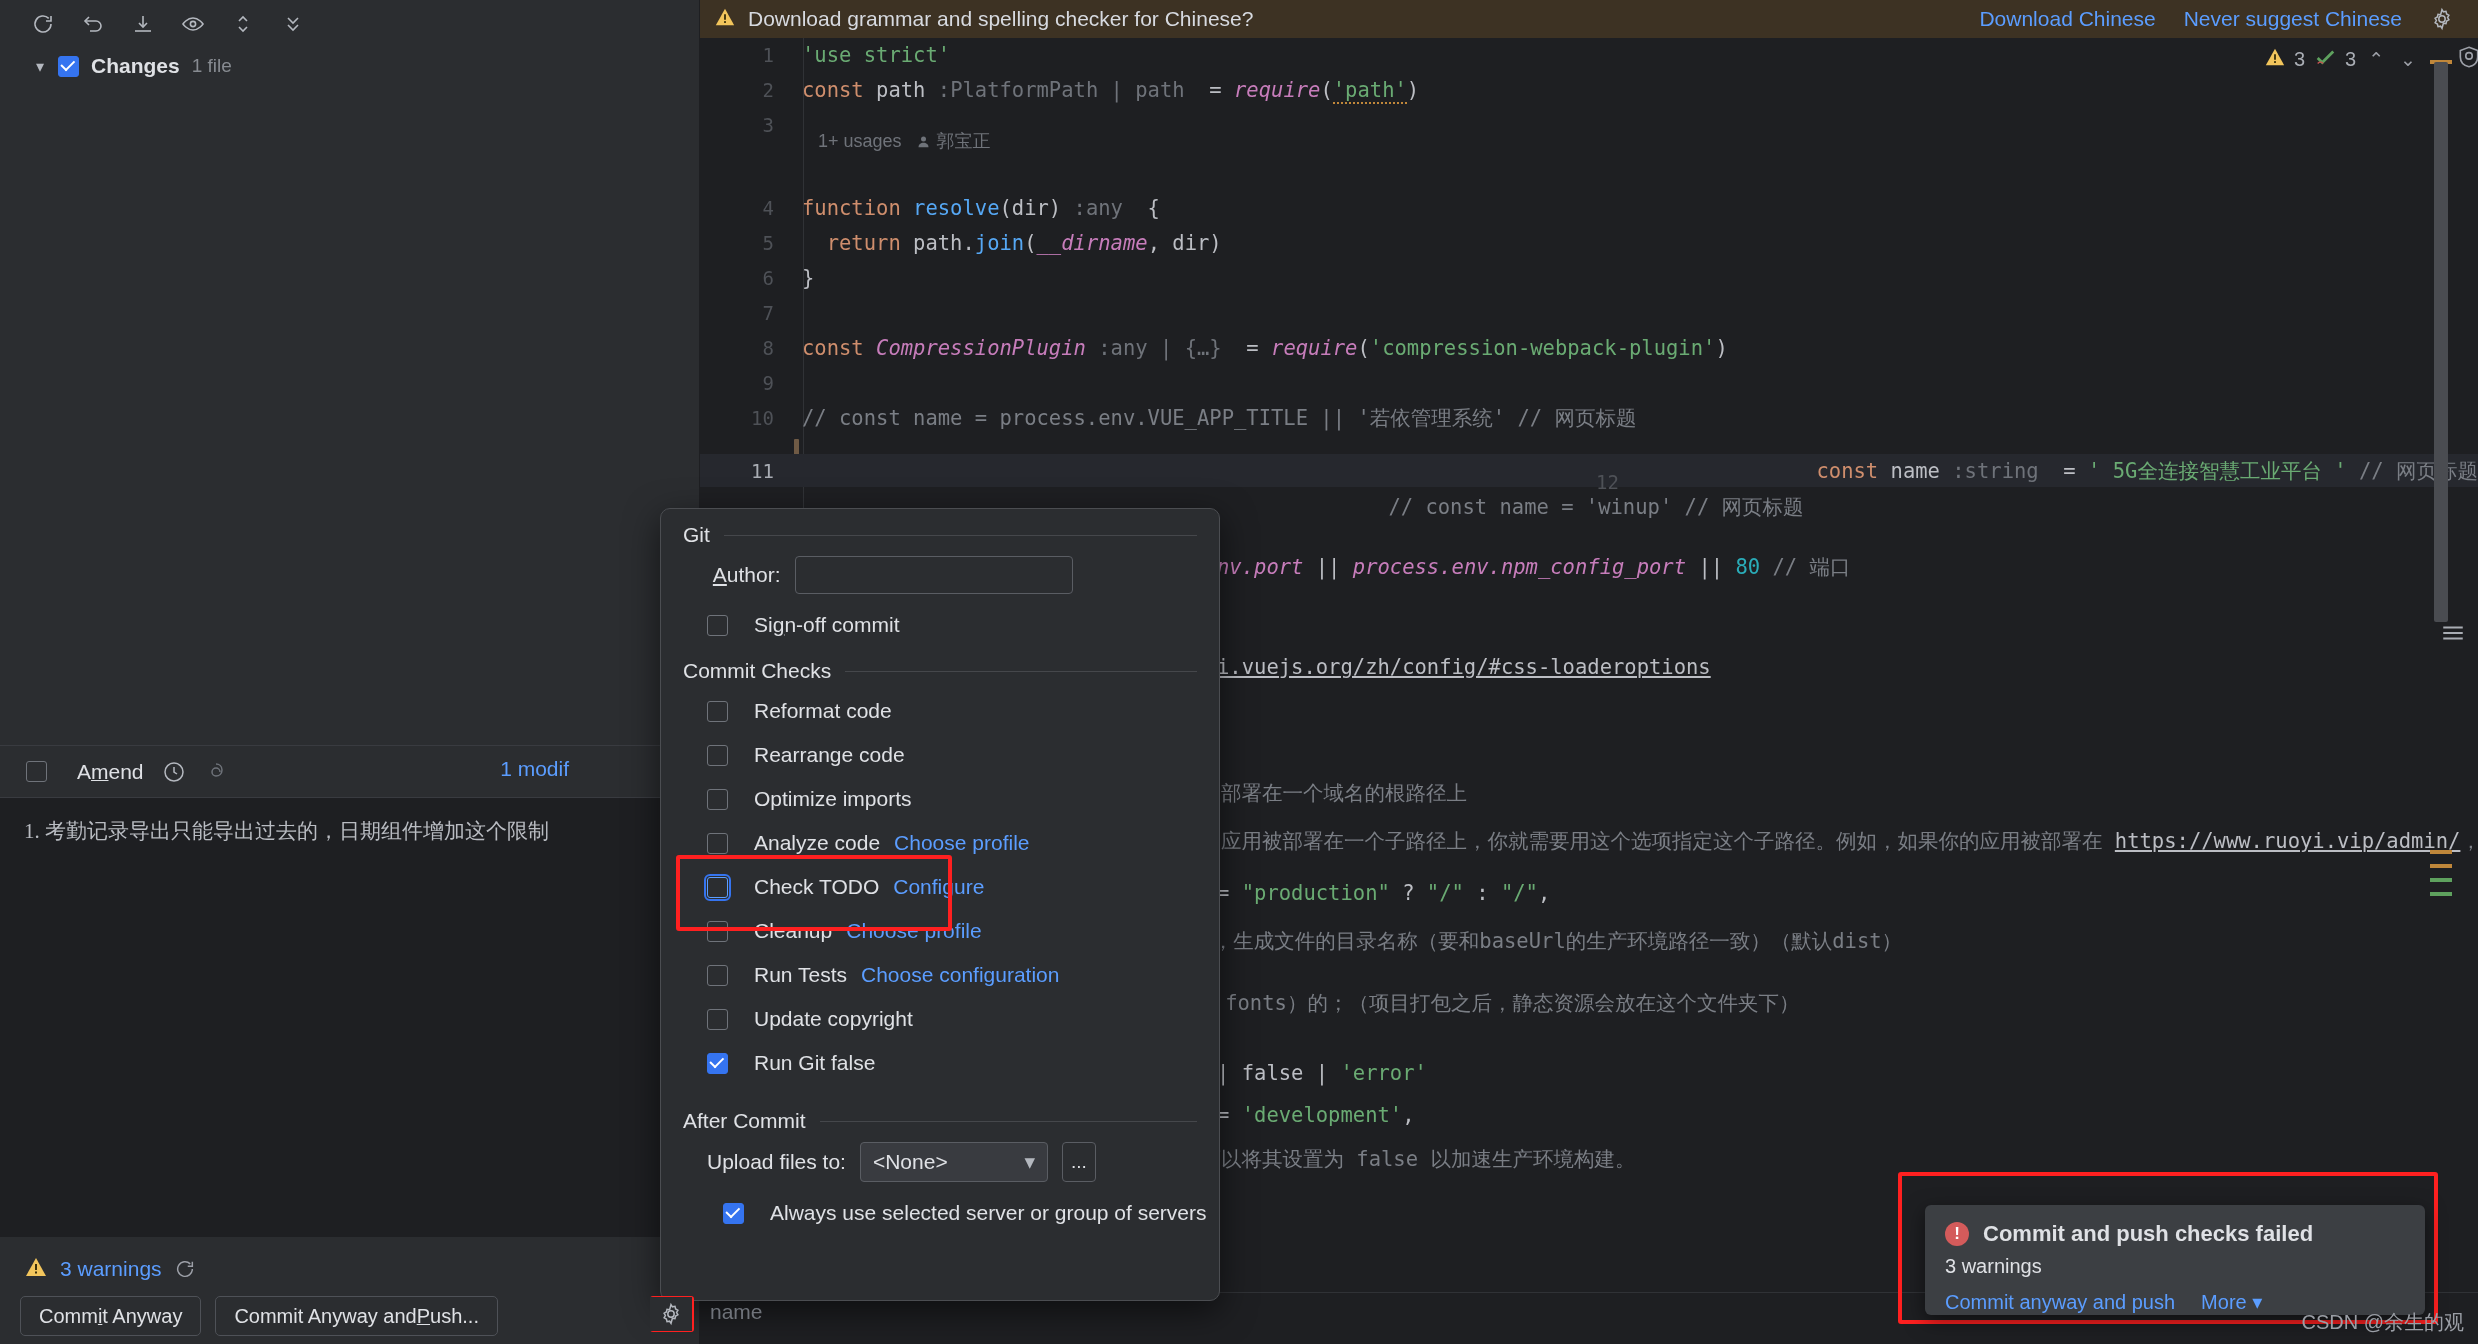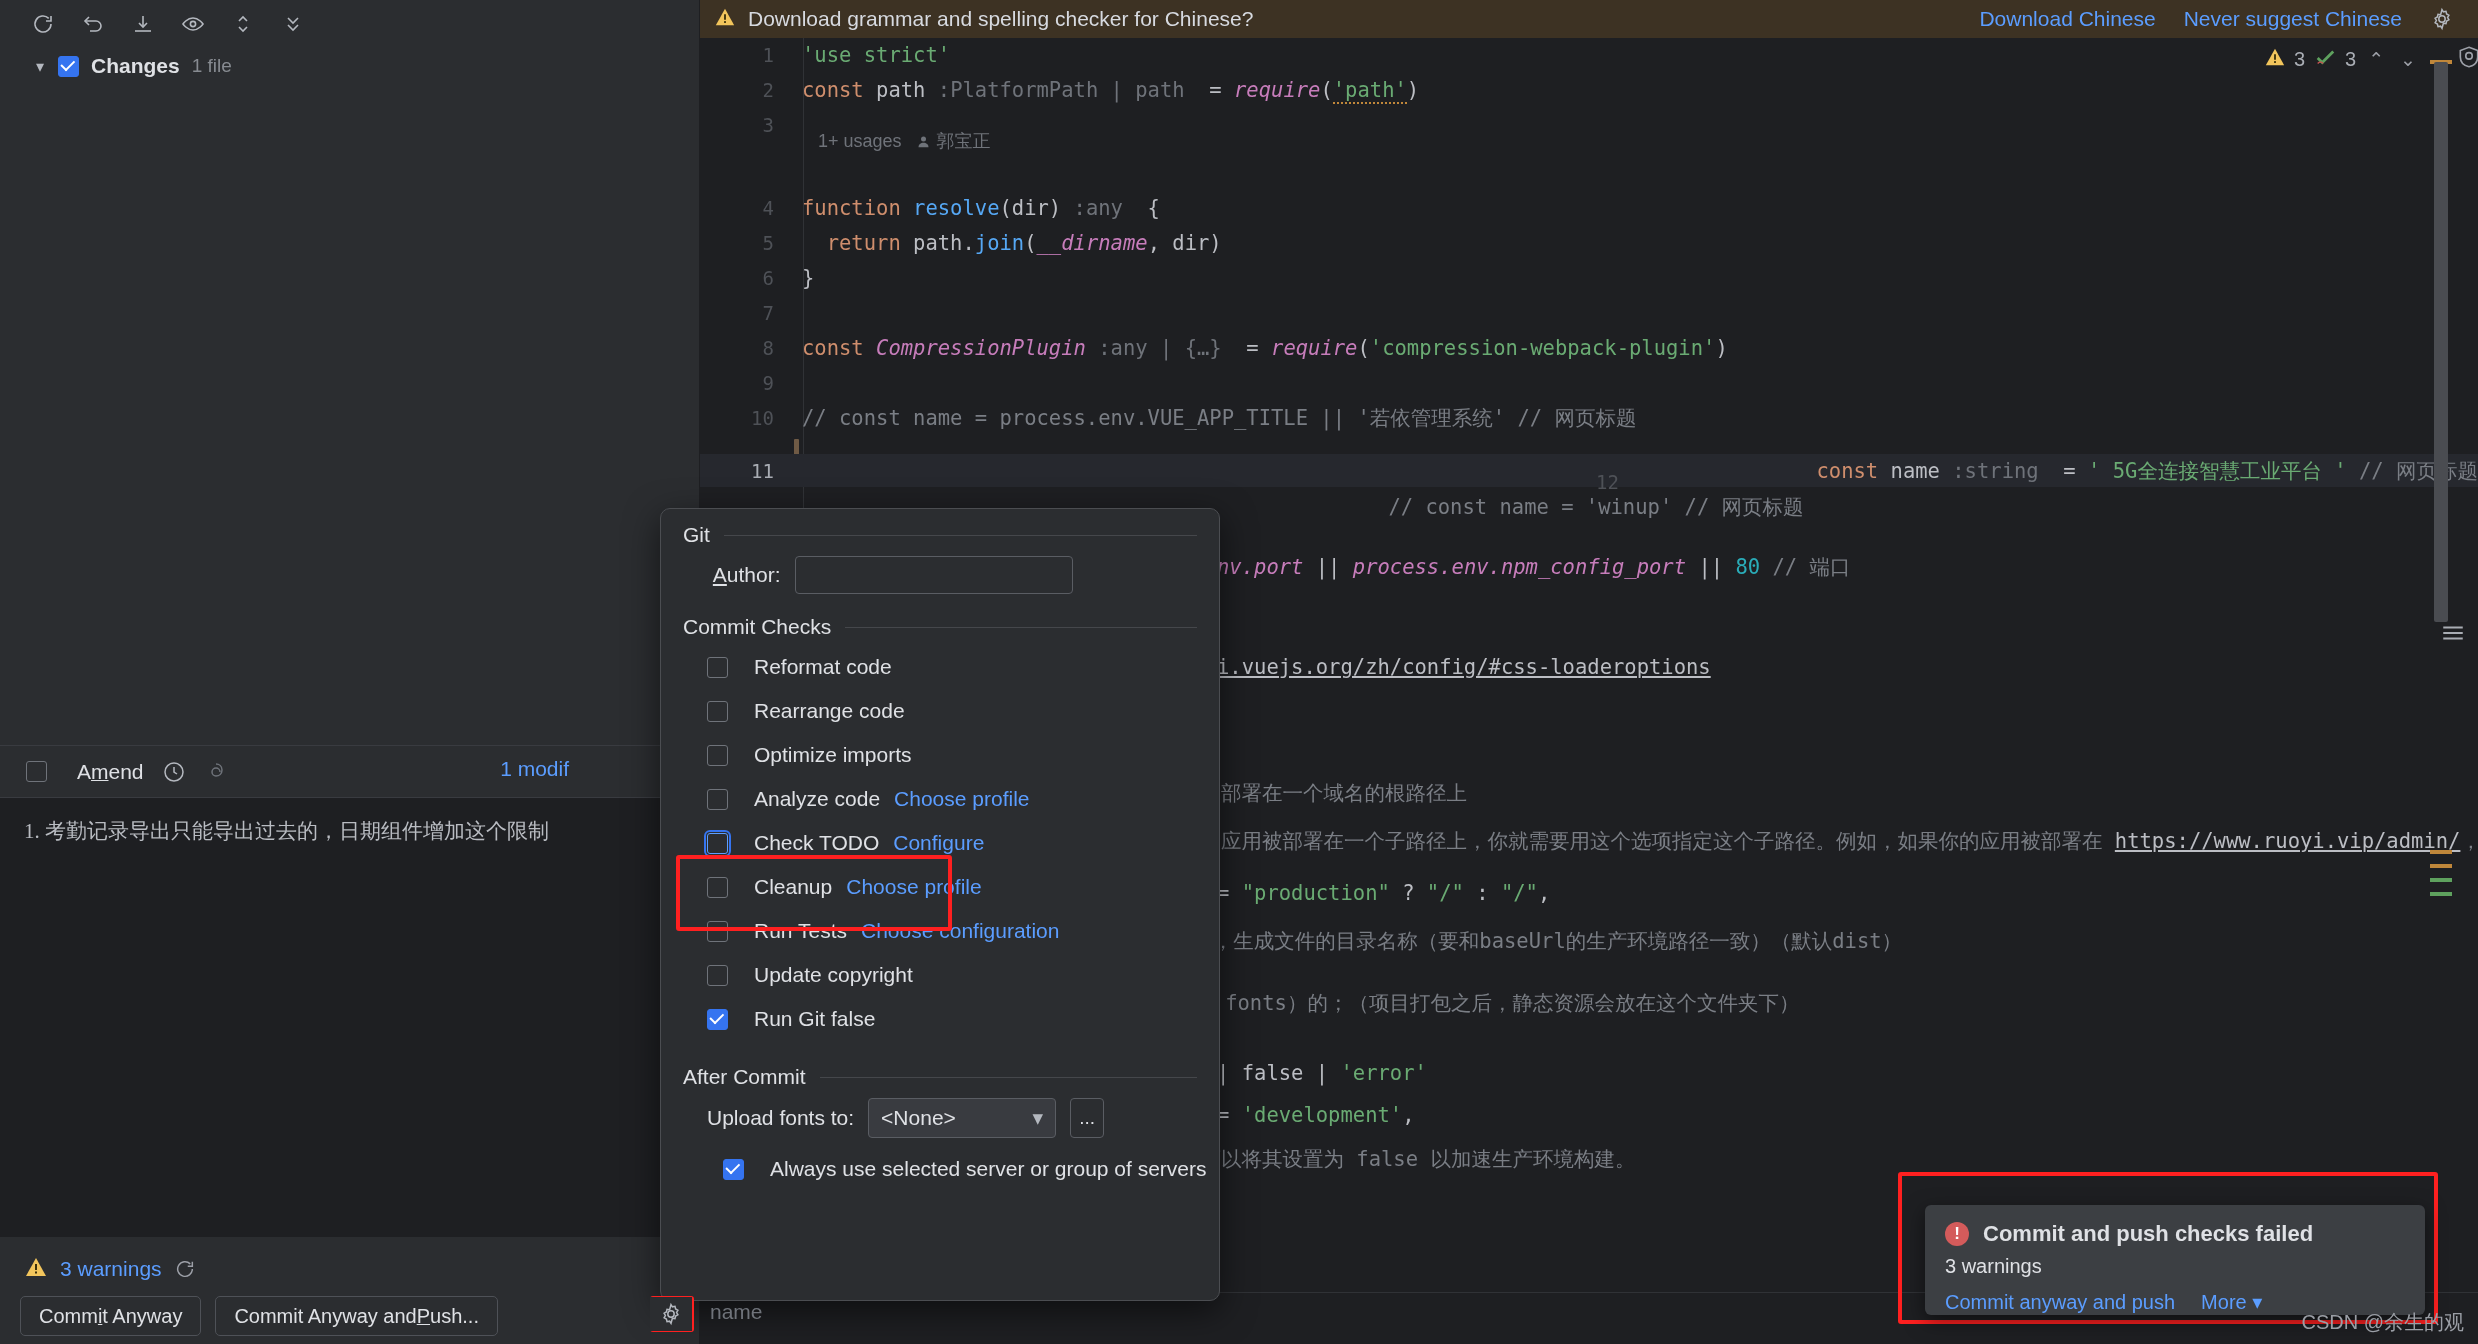--- a/index.html
+++ b/index.html
@@ -354,20 +354,24 @@
     <div class="sect" style="margin-top:14px;">
       <span class="sect-title">Git</span>
       <span class="sect-line"></span>
     </div>
 
     <div class="frow" style="height:56px;">
       <span>&nbsp;<u>A</u>uthor:</span>
       <span class="field" style="width:278px;" title=""></span>
     </div>
 
+    <div class="frow">
+      <span class="cbx"></span>
+      <span>Si<u>g</u>n-off commit</span>
+    </div>
 
     <div class="sect" style="margin-top:12px;">
       <span class="sect-title">Commit Checks</span>
       <span class="sect-line"></span>
     </div>
 
     <div id="checks-list" style="margin-top:6px;">
         <div class="frow">
           <span class="cbx"></span>
           <span>Reformat code</span>
@@ -409,21 +413,21 @@
           <span>Run Git false</span>
         </div>
       </div>
 
     <div class="sect" style="margin-top:24px;">
       <span class="sect-title">After Commit</span>
       <span class="sect-line"></span>
     </div>
 
     <div class="frow" style="height:58px;">
-      <span>Upload fonts to:</span>
+      <span>Upload files to:</span>
       <span class="combo" style="width:188px;justify-content:space-between;">
         <span>&lt;None&gt;</span>
         <span style="color:#b4b8bf;">▾</span>
       </span>
       <span class="dots">...</span>
     </div>
 
     <div class="frow" style="padding-left:62px;">
       <span class="cbx on"></span>
       <span>Always use selected server or group of servers</span>

